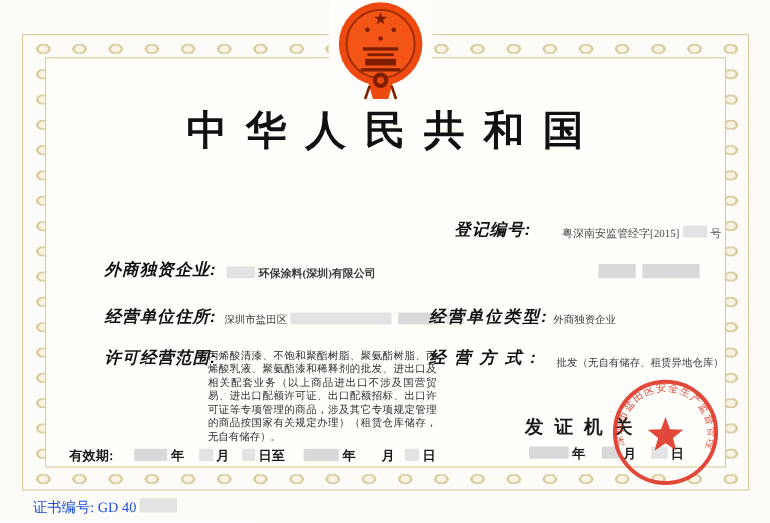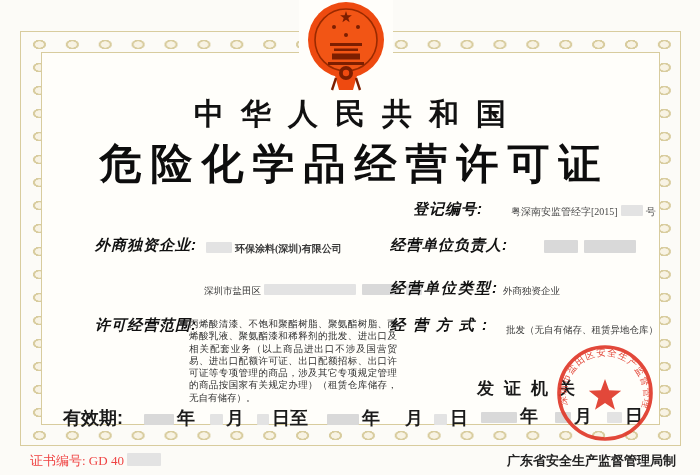--- a/index.html
+++ b/index.html
@@ -9,40 +9,40 @@
   .frame{position:absolute;left:20px;top:31px;width:659px;height:413px;
          border:1px solid #d8cc9e;
          background-image:radial-gradient(ellipse 9px 6.5px at 50% 50%,
             #f8f3e4 0 45%, #d8cc9e 52%, #d8cc9e 70%, rgba(255,255,255,0) 76%);
          background-size:32.9px 23px;background-position:2px 1px;}
   .frame-inner{position:absolute;left:20px;top:20px;right:20px;bottom:20px;
          border:1px solid #d8cc9e;background:#fffefa;}
   .emblem-halo{position:absolute;left:299px;top:0;width:94px;height:99px;background:#fffefa;}
   .emblem{position:absolute;left:306px;top:0;width:80px;height:92px;}
   .t-country{position:absolute;left:0;top:94px;width:100%;text-align:center;
-         font-family:"Liberation Sans",sans-serif;font-weight:bold;font-size:30px;
+         font-family:"Liberation Sans",sans-serif;font-weight:bold;font-size:37px;
          letter-spacing:17px;text-indent:17px;color:#111;}
   .t-cert{position:absolute;left:0;top:136px;width:100%;text-align:center;
          font-family:"Liberation Serif",serif;font-weight:bold;font-size:42px;
          letter-spacing:9px;text-indent:9px;color:#0d0d0d;}
   .lbl{position:absolute;font-family:"Liberation Sans",sans-serif;font-weight:bold;
        font-size:15px;color:#111;letter-spacing:1px;white-space:nowrap;font-style:italic;}
   .val{position:absolute;font-size:10px;color:#3a3a3a;white-space:nowrap;}
   .redact{display:inline-block;height:11px;background:#d9d9d9;border-radius:1px;
           vertical-align:-1px;margin:0 3px;}
   .redact.lite{background:#e3e3e3;}
   .scope-val{position:absolute;left:189px;top:318px;width:208px;font-size:9.5px;
           line-height:12.3px;color:#2e2e2e;text-align:justify;white-space:normal;}
   .issuer-lbl{position:absolute;left:477px;top:377px;font-family:"Liberation Sans",sans-serif;
           font-weight:bold;font-size:17px;letter-spacing:10px;white-space:nowrap;}
   .date-line{position:absolute;font-family:"Liberation Sans",sans-serif;font-weight:bold;
-          font-size:18px;white-space:nowrap;}
+          font-size:12px;white-space:nowrap;}
   .seal{position:absolute;left:555px;top:343px;width:100px;height:100px;opacity:.92;}
   .foot{position:absolute;top:452px;font-size:13px;white-space:nowrap;}
-  .foot.left{left:30px;color:#ef4444;}
+  .foot.left{left:30px;color:#1d4ed8;}
   .foot.right{right:24px;font-weight:bold;color:#222;}
 </style>
 </head>
 <body>
 
 <div class="page">
 
   <div class="frame">
     <div class="frame-inner"></div>
   </div>
@@ -59,37 +59,36 @@
     <rect x="24" y="43" width="32" height="3" fill="#7d1e00"></rect>
     <rect x="28" y="48.5" width="24" height="2.5" fill="#7d1e00"></rect>
     <rect x="26" y="53.5" width="28" height="6" fill="#7d1e00"></rect>
     <rect x="22" y="62" width="36" height="3" fill="#7d1e00"></rect>
     <circle cx="40" cy="73" r="7" fill="#7d1e00"></circle>
     <circle cx="40" cy="73" r="3.2" fill="#ee4a10"></circle>
     <path d="M30 78 L26 90 M50 78 L54 90" stroke="#7d1e00" stroke-width="2.4" fill="none"></path>
   </svg>
 
   <div class="t-country">中华人民共和国</div>
-  <div class="t-cert">危险化学品经营许可证</div>
 
   <div class="lbl" style="left:413px;top:200px;">登记编号:</div>
   <div class="val" style="left:511px;top:205px;color:#4a4a4a;">
     <span>粤深南安监管经字[2015]</span><span class="redact lite" style="width:22px;"></span><span>号</span>
   </div>
 
   <div class="lbl" style="left:95px;top:236px;">外商独资企业:</div>
   <div class="val" style="left:206px;top:242px;font-weight:bold;">
     <span class="redact lite" style="width:26px;margin-left:0;"></span><span>环保涂料(深圳)有限公司</span>
   </div>
 
-  <div class="lbl" style="left:390px;top:236px;">经营单位负责人:</div>
   <div class="val" style="left:541px;top:240px;">
     <span class="redact" style="width:34px;height:13px;"></span><span class="redact" style="width:52px;height:13px;"></span>
   </div>
 
+  <div class="lbl" style="left:95px;top:279px;">经营单位住所:</div>
   <div class="val" style="left:204px;top:284px;font-size:9.5px;">
     <span>深圳市盐田区</span><span class="redact lite" style="width:92px;"></span><span class="redact" style="width:38px;"></span><span class="redact lite" style="width:16px;"></span>
   </div>
 
   <div class="lbl" style="left:390px;top:279px;letter-spacing:2px;">经营单位类型:</div>
   <div class="val" style="left:503px;top:285px;font-size:9.5px;">外商独资企业</div>
 
   <div class="lbl" style="left:95px;top:316px;">许可经营范围:</div>
   <div class="scope-val">丙烯酸清漆、不饱和聚酯树脂、聚氨酯树脂、丙烯酸乳液、聚氨酯漆和稀释剂的批发、进出口及相关配套业务（以上商品进出口不涉及国营贸易、进出口配额许可证、出口配额招标、出口许可证等专项管理的商品，涉及其它专项规定管理的商品按国家有关规定办理）（租赁仓库储存，无自有储存）。</div>
 
@@ -119,15 +118,14 @@
     <span class="redact lite" style="width:13px;margin-left:10px;"></span><span>月</span>
     <span class="redact lite" style="width:12px;margin-left:8px;"></span><span>日至</span>
     <span class="redact" style="width:32px;margin-left:14px;"></span><span>年</span>
     <span style="margin-left:20px;">月</span>
     <span class="redact lite" style="width:13px;margin-left:6px;"></span><span>日</span>
   </div>
 
   <div class="foot left">
     <span>证书编号: GD 40</span><span class="redact lite" style="width:34px;height:13px;"></span>
   </div>
-  <div class="foot right">广东省安全生产监督管理局制</div>
 
 </div>
 
 </body></html>

